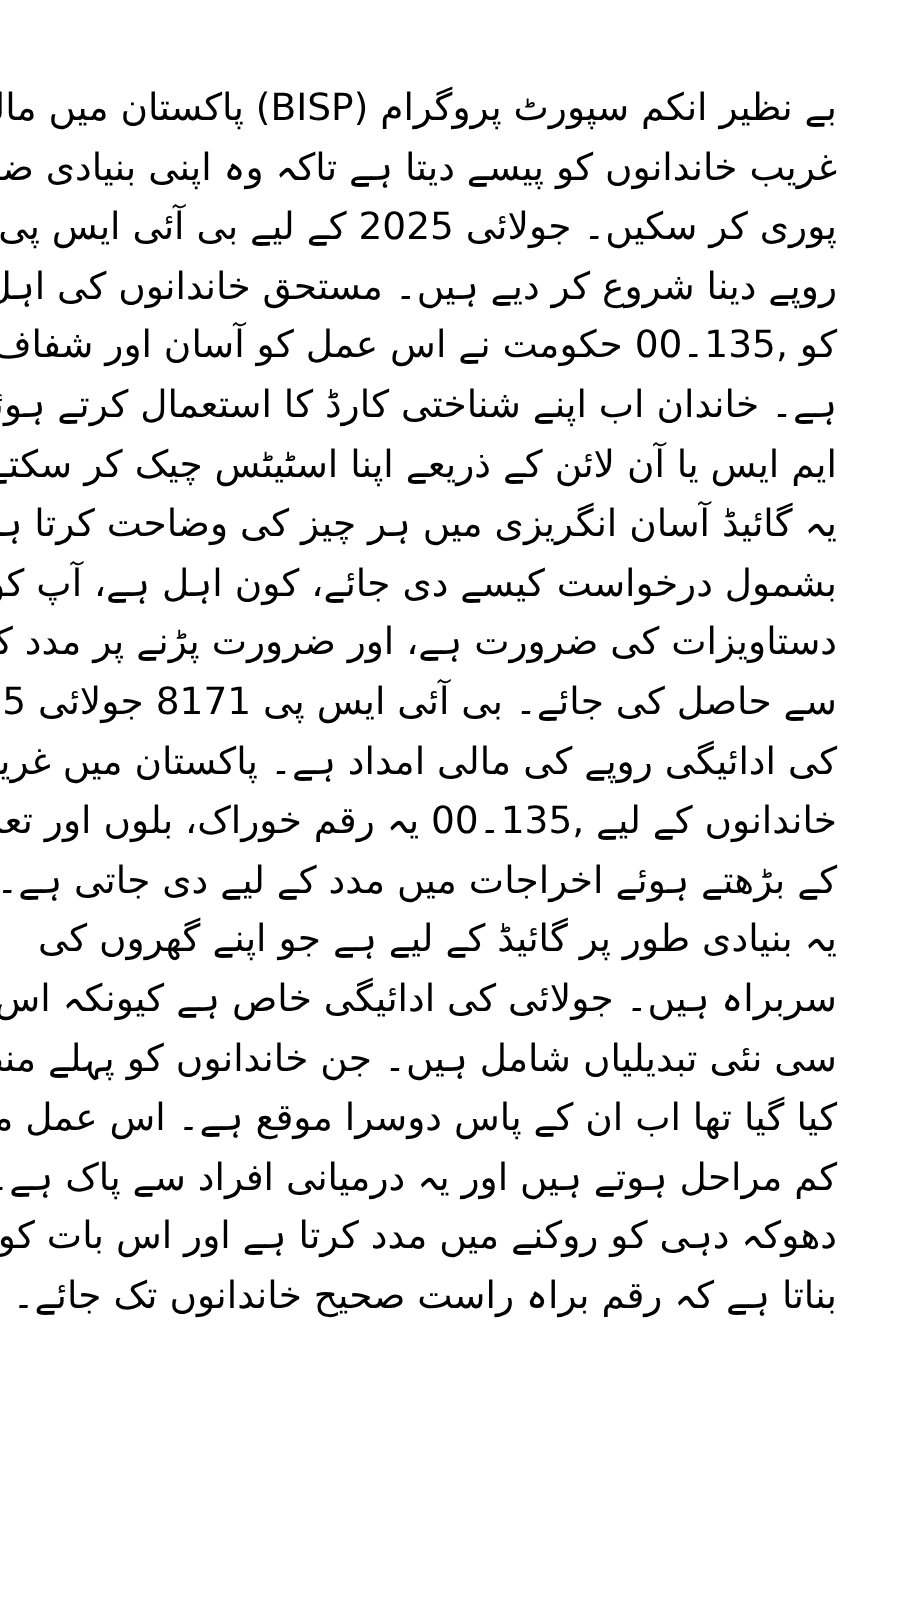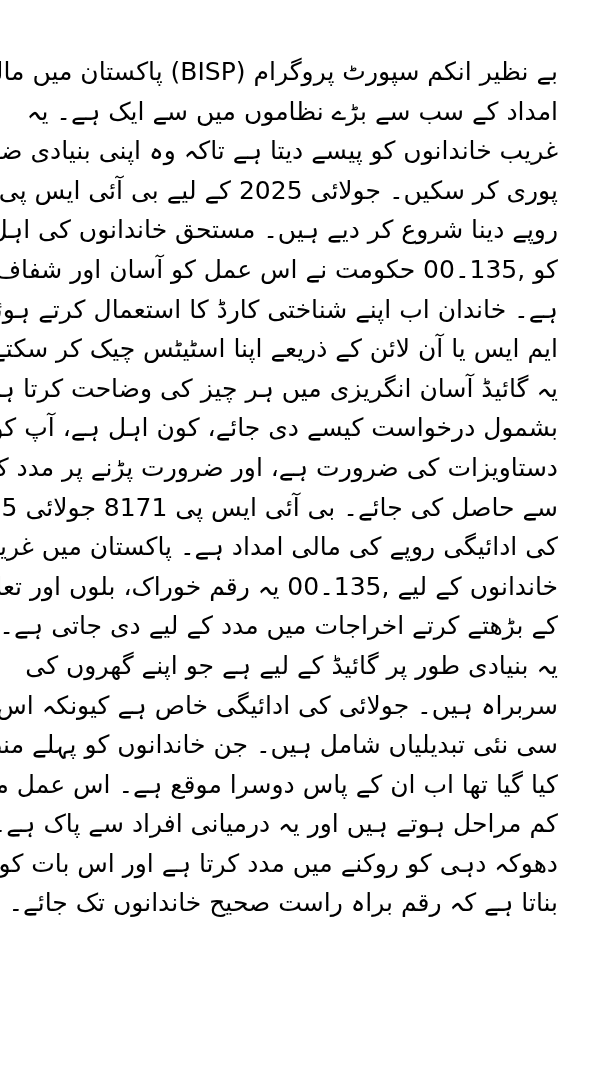--- a/index.html
+++ b/index.html
@@ -35,34 +35,33 @@
     .line.center {
       text-align: center;
       text-align-last: center;
     }
   </style>
 </head>
 <body>
 
 <div class="page">
   <span class="line">بے نظیر انکم سپورٹ پروگرام (BISP) پاکستان میں مالی</span>
-  <span class="line">امداد کے سب سے بڑے نظاموں میں سے ایک ہے۔ یہ</span>
   <span class="line">غریب خاندانوں کو پیسے دیتا ہے تاکہ وہ اپنی بنیادی ضروریات</span>
   <span class="line">پوری کر سکیں۔ جولائی 2025 کے لیے بی آئی ایس پی نے</span>
   <span class="line">روپے دینا شروع کر دیے ہیں۔ مستحق خاندانوں کی اہل خواتین</span>
   <span class="line">کو ,135۔00 حکومت نے اس عمل کو آسان اور شفاف بنایا</span>
   <span class="line">ہے۔ خاندان اب اپنے شناختی کارڈ کا استعمال کرتے ہوئے ایس</span>
   <span class="line">ایم ایس یا آن لائن کے ذریعے اپنا اسٹیٹس چیک کر سکتے ہیں۔</span>
   <span class="line center">یہ گائیڈ آسان انگریزی میں ہر چیز کی وضاحت کرتا ہے،</span>
   <span class="line">بشمول درخواست کیسے دی جائے، کون اہل ہے، آپ کو کن</span>
   <span class="line">دستاویزات کی ضرورت ہے، اور ضرورت پڑنے پر مدد کہاں</span>
   <span class="line">سے حاصل کی جائے۔ بی آئی ایس پی 8171 جولائی 2025</span>
   <span class="line center">کی ادائیگی روپے کی مالی امداد ہے۔ پاکستان میں غریب</span>
   <span class="line">خاندانوں کے لیے ,135۔00 یہ رقم خوراک، بلوں اور تعلیم</span>
-  <span class="line">کے بڑھتے کرتے اخراجات میں مدد کے لیے دی جاتی ہے۔</span>
+  <span class="line">کے بڑھتے ہوئے اخراجات میں مدد کے لیے دی جاتی ہے۔</span>
   <span class="line center">یہ بنیادی طور پر گائیڈ کے لیے ہے جو اپنے گھروں کی</span>
   <span class="line">سربراہ ہیں۔ جولائی کی ادائیگی خاص ہے کیونکہ اس میں بہت</span>
   <span class="line">سی نئی تبدیلیاں شامل ہیں۔ جن خاندانوں کو پہلے منظور نہیں</span>
   <span class="line">کیا گیا تھا اب ان کے پاس دوسرا موقع ہے۔ اس عمل میں</span>
   <span class="line">کم مراحل ہوتے ہیں اور یہ درمیانی افراد سے پاک ہے۔ یہ</span>
   <span class="line">دھوکہ دہی کو روکنے میں مدد کرتا ہے اور اس بات کو یقینی</span>
   <span class="line center">بناتا ہے کہ رقم براہ راست صحیح خاندانوں تک جائے۔</span>
 </div>
 
 </body></html>

